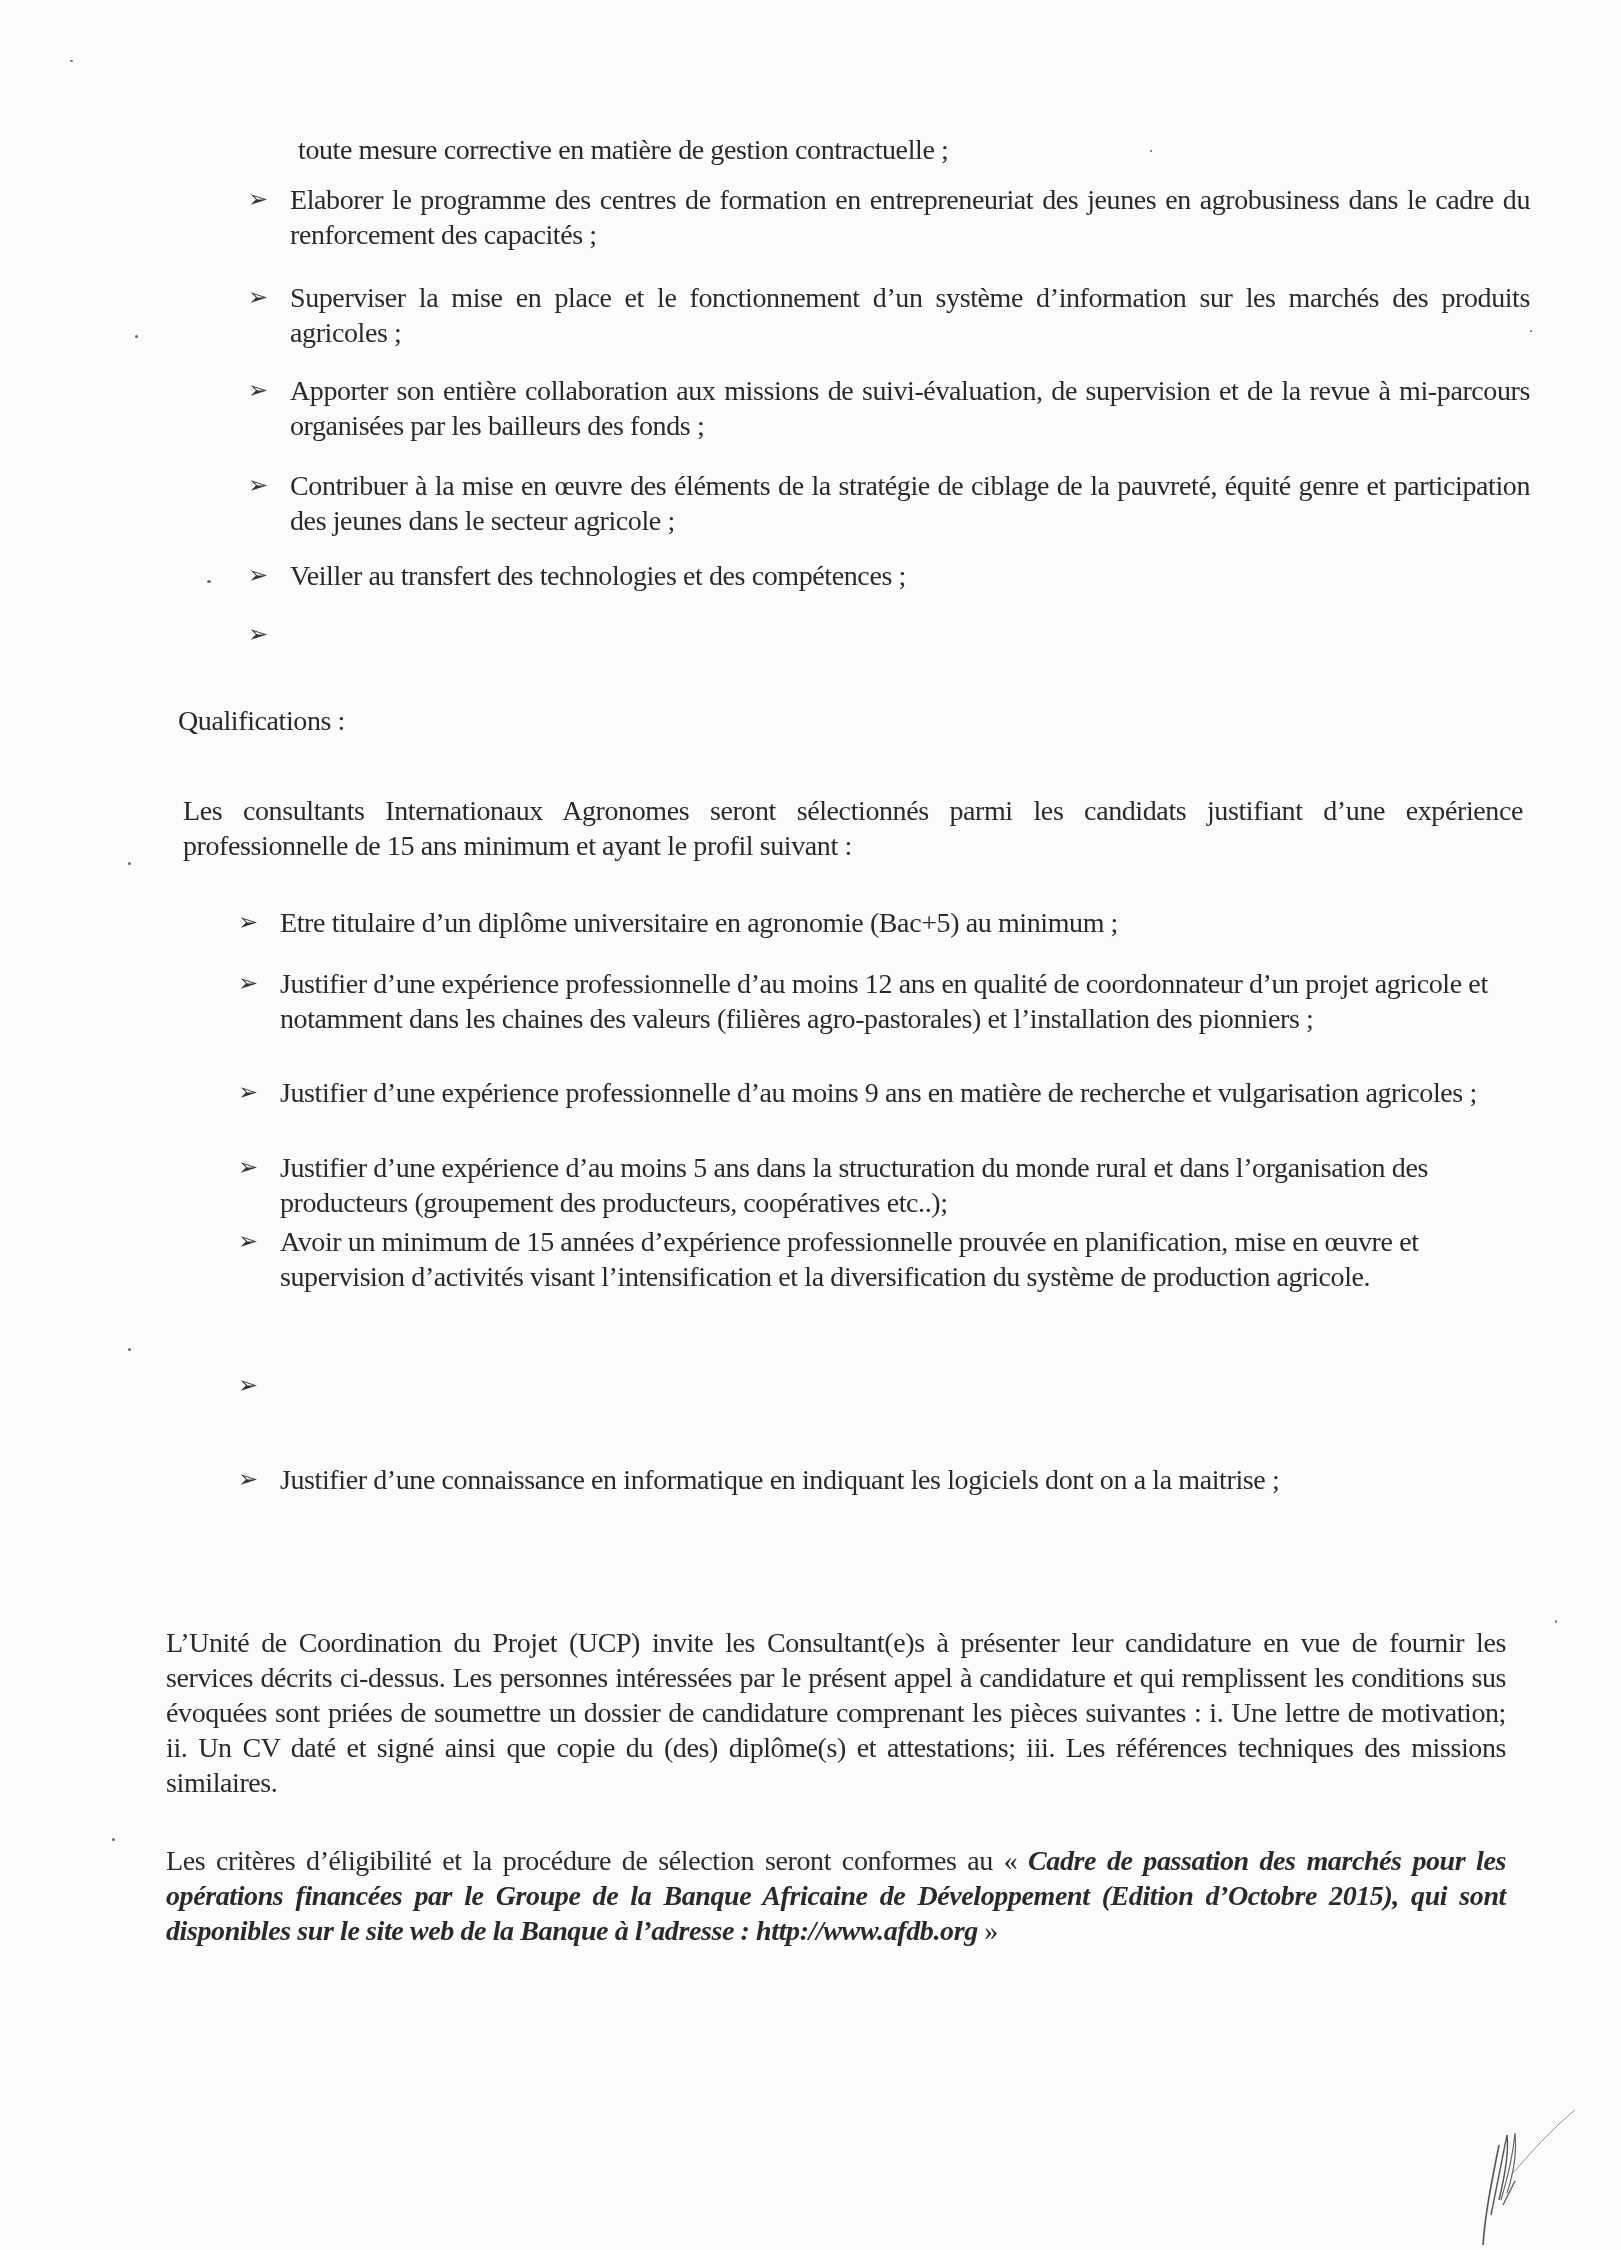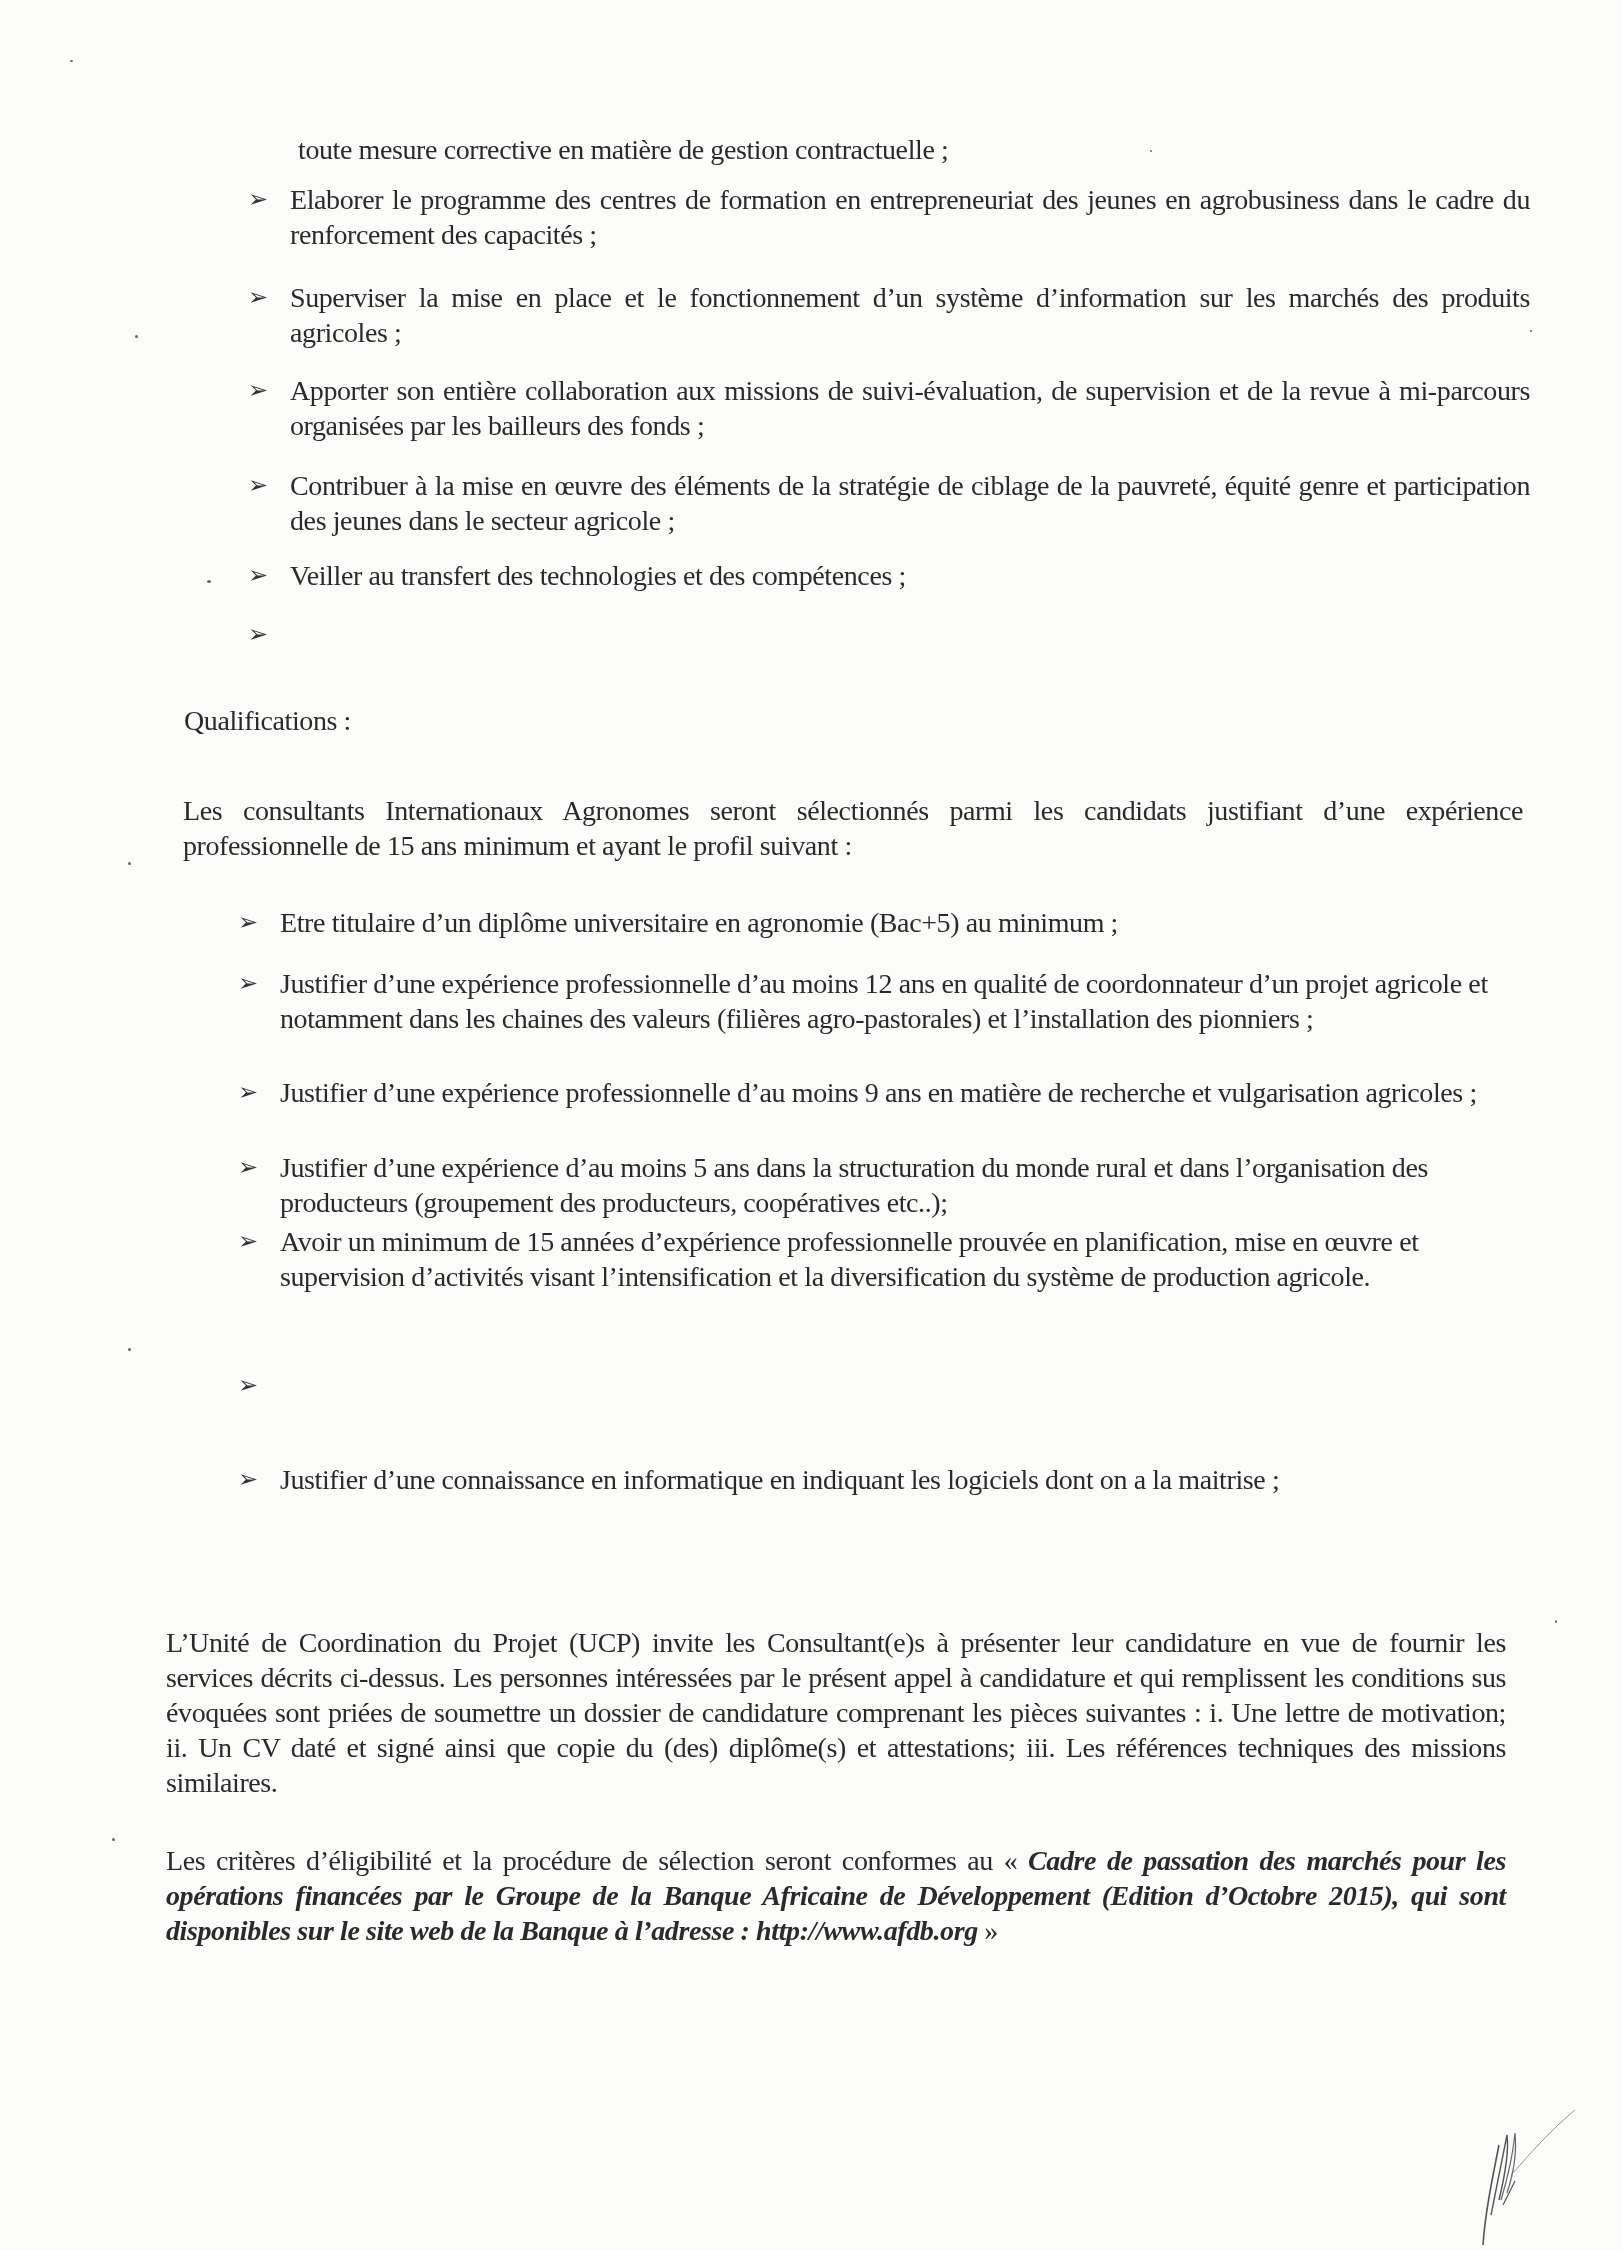--- a/index.html
+++ b/index.html
@@ -80,21 +80,21 @@
     </div>
     <div class="bullet-item text" style="left:290px; top:558px; width:1240px;">
       <span class="bullet-glyph">➢</span>
       <span>Veiller au transfert des technologies et des compétences ;</span>
     </div>
     <div class="bullet-item text" style="left:290px; top:617px; width:1240px;">
       <span class="bullet-glyph">➢</span>
     </div>
   </div>
 
-  <div class="block text" style="left:184px; top:703px;">Qualifications :</div>
+  <div class="block text" style="left:178px; top:703px;">Qualifications :</div>
 
   <div class="block text justify" style="left:183px; top:793px; width:1340px;">Les consultants Internationaux Agronomes seront sélectionnés parmi les candidats justifiant d’une expérience professionnelle de 15 ans minimum et ayant le profil suivant :</div>
 
   <div>
     <div class="bullet-item text" style="left:280px; top:905px; width:1250px;">
       <span class="bullet-glyph">➢</span>
       <span>Etre titulaire d’un diplôme universitaire en agronomie (Bac+5) au minimum ;</span>
     </div>
     <div class="bullet-item text" style="left:280px; top:966px; width:1250px;">
       <span class="bullet-glyph">➢</span>

